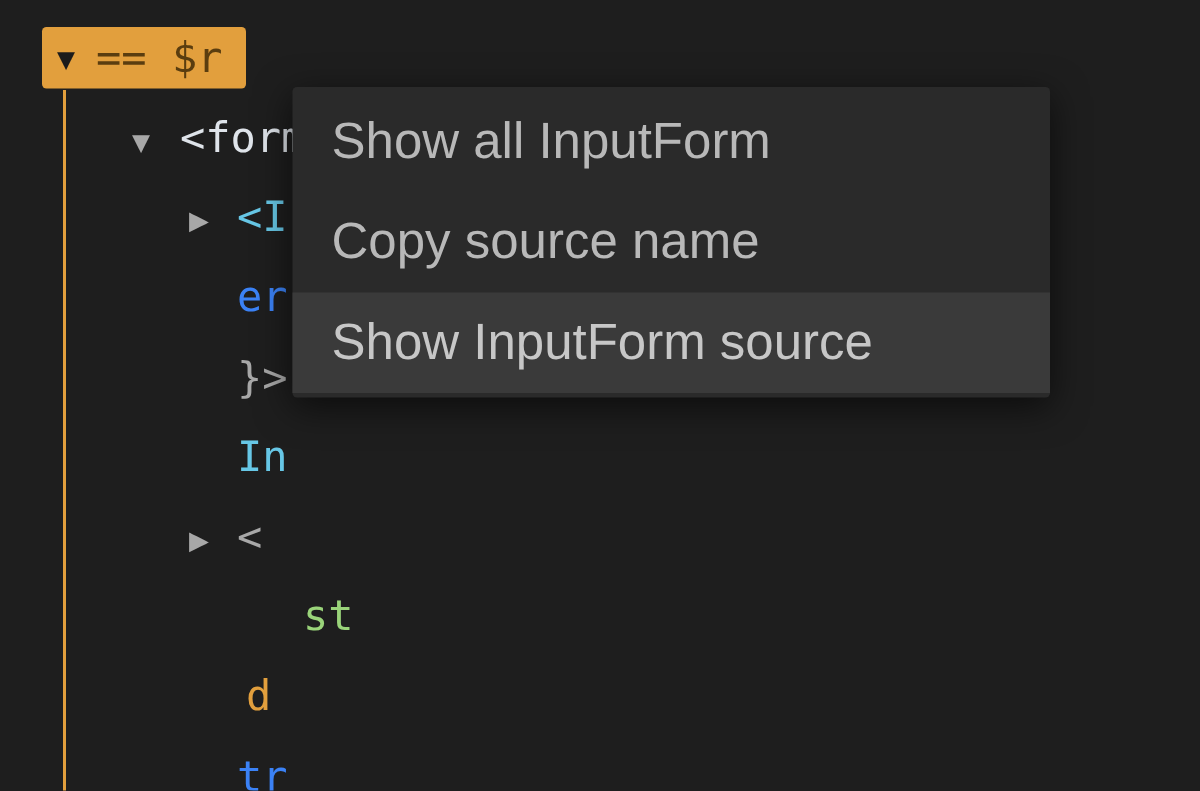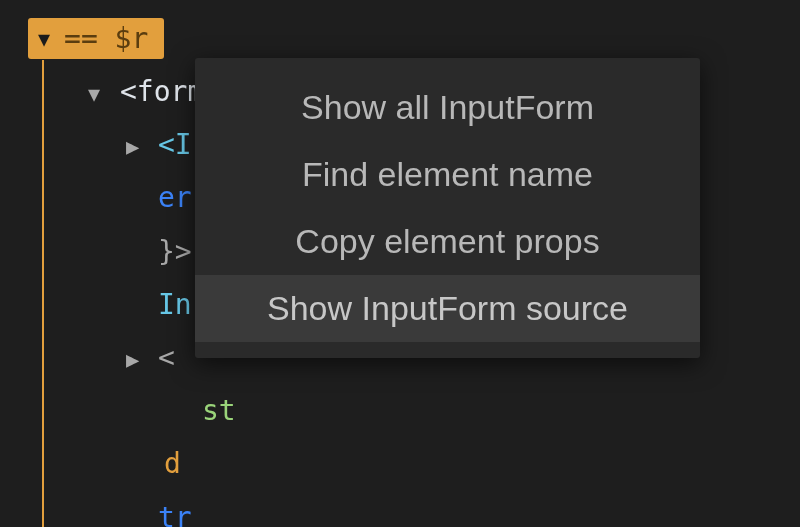--- a/index.html
+++ b/index.html
@@ -77,23 +77,22 @@
     .keyword { color: #9ad47a; margin-left: 44px; }
     .val { color: #e29f3d; }
     .context-menu {
       position: absolute;
       left: 195px;
       top: 58px;
       width: 505px;
       background: #2a2a2a;
       border-radius: 3px;
       box-shadow: 0 6px 24px rgba(0,0,0,0.6);
-      padding: 16px 0;
+      padding: 3px 0;
       font-family: -apple-system, "Helvetica Neue", Arial, sans-serif;
-      text-align: center;
     }
     .menu-item {
       color: #b8b8b8;
       padding: 14px 26px;
       font-size: 34px;
       font-weight: 400;
       cursor: default;
     }
     .menu-item.hovered {
       background: #3a3a3a;
@@ -155,16 +154,15 @@
     <div class="row indent-1">
       <span style="width:22px;"></span>
       <span class="attr">tr</span>
     </div>
 
   </div>
 </div>
 
 <div class="context-menu">
   <div class="menu-item">Show all InputForm</div>
-  <div class="menu-item">Find element name</div>
-  <div class="menu-item">Copy element props</div>
+  <div class="menu-item">Copy source name</div>
   <div class="menu-item hovered">Show InputForm source</div>
 </div>
 
 </body></html>

